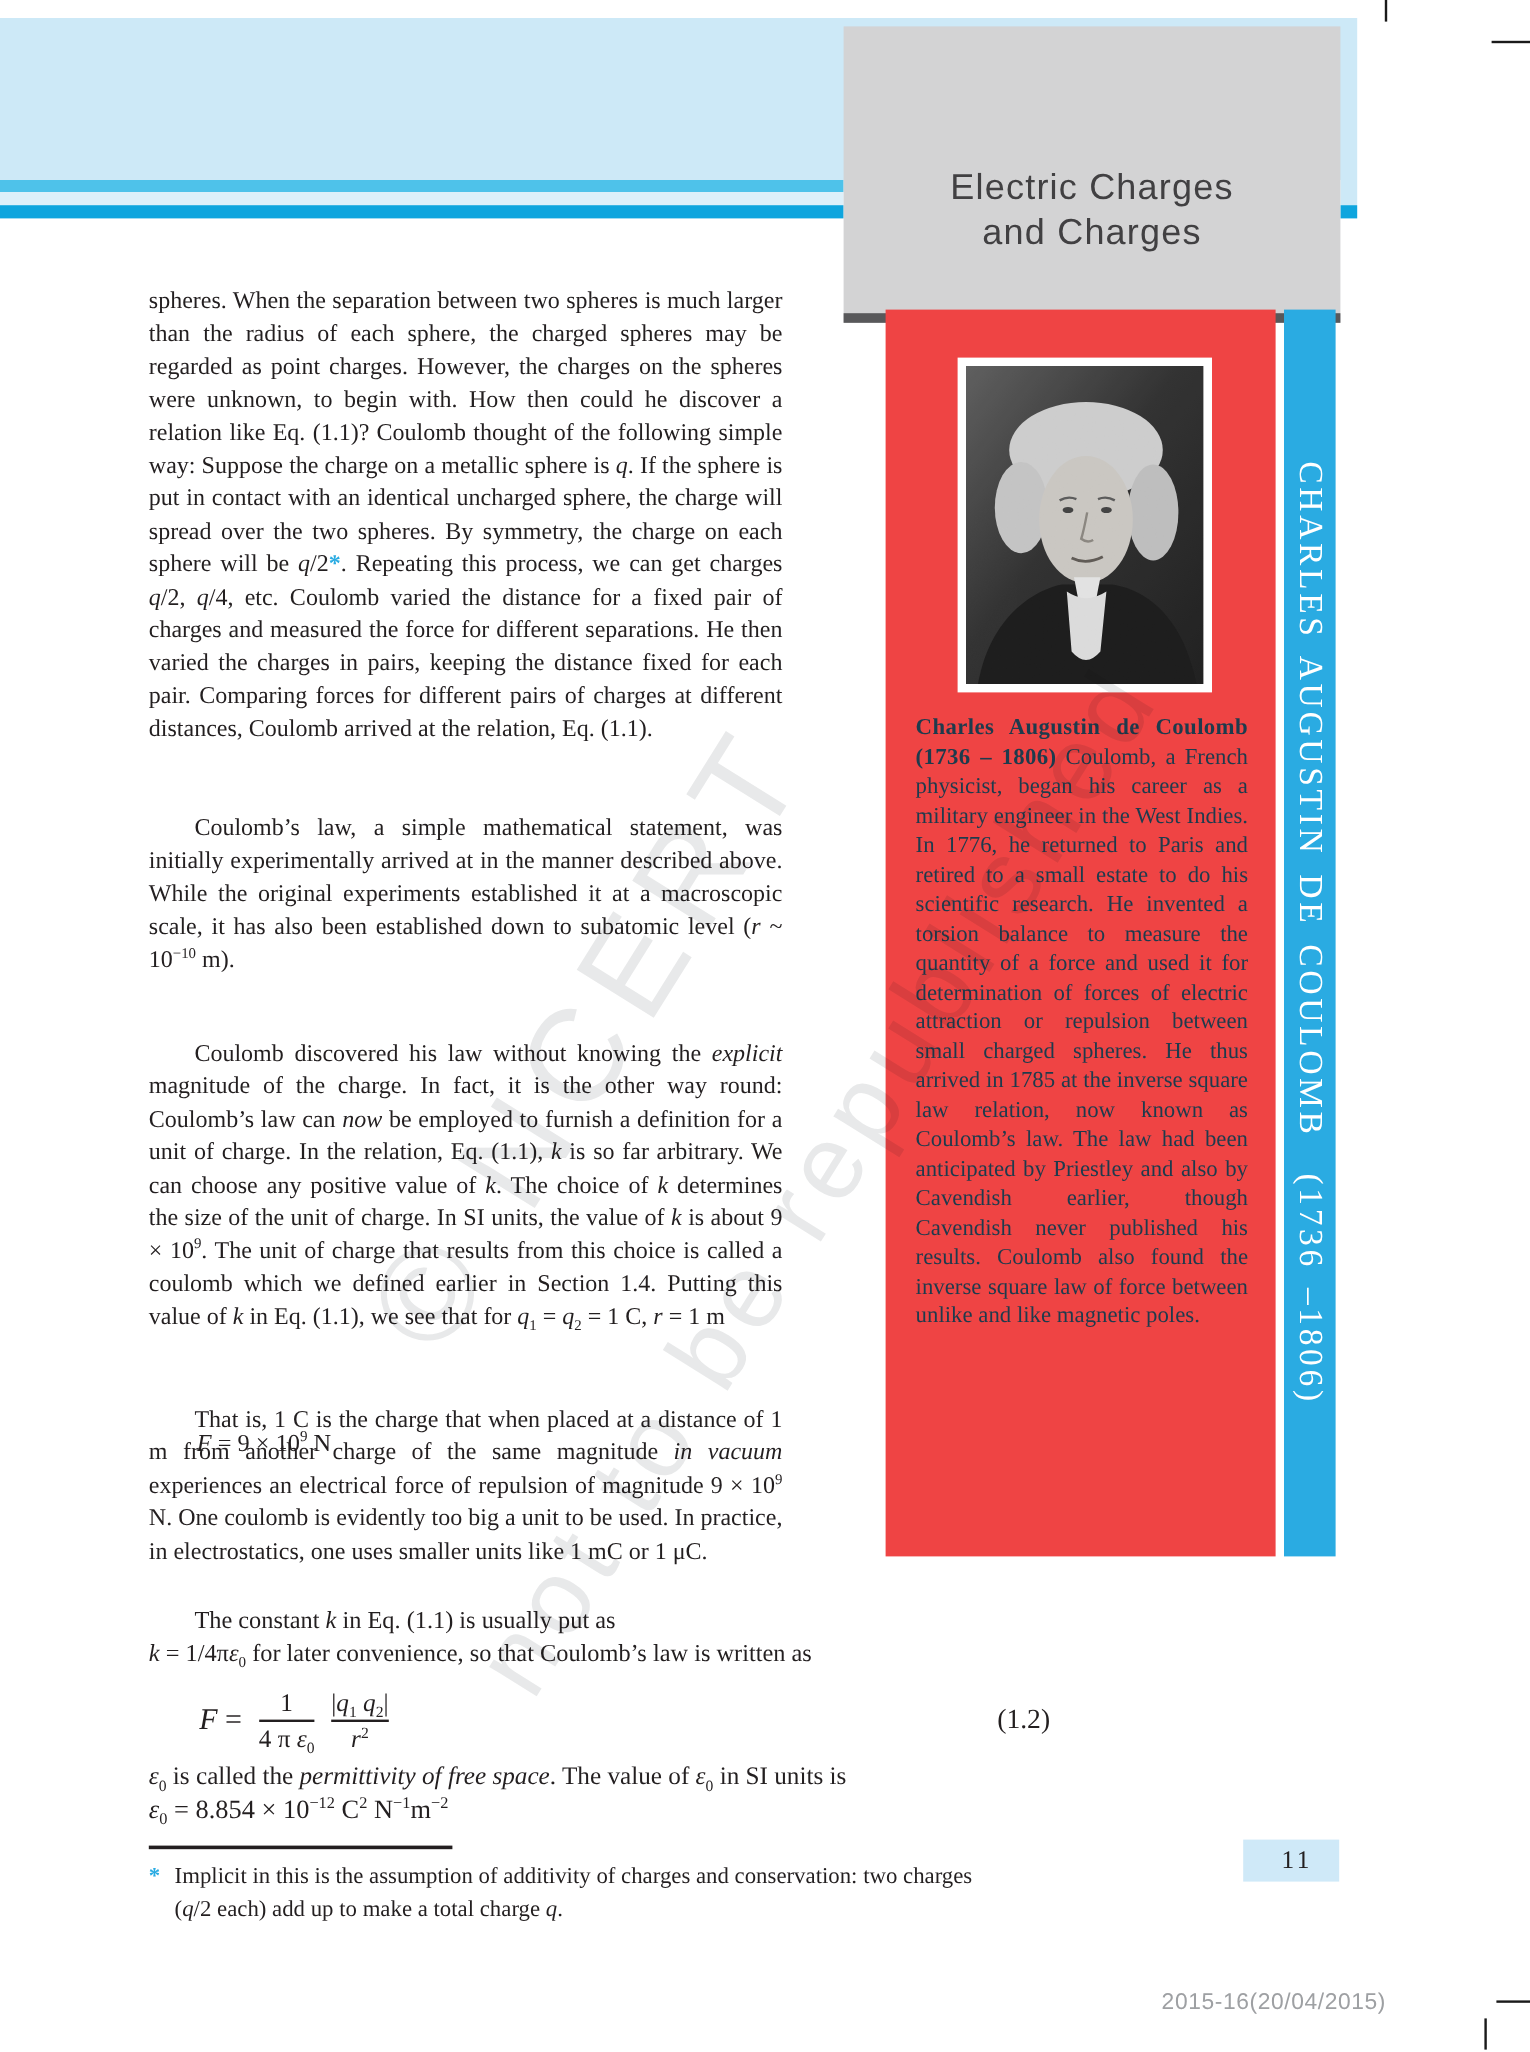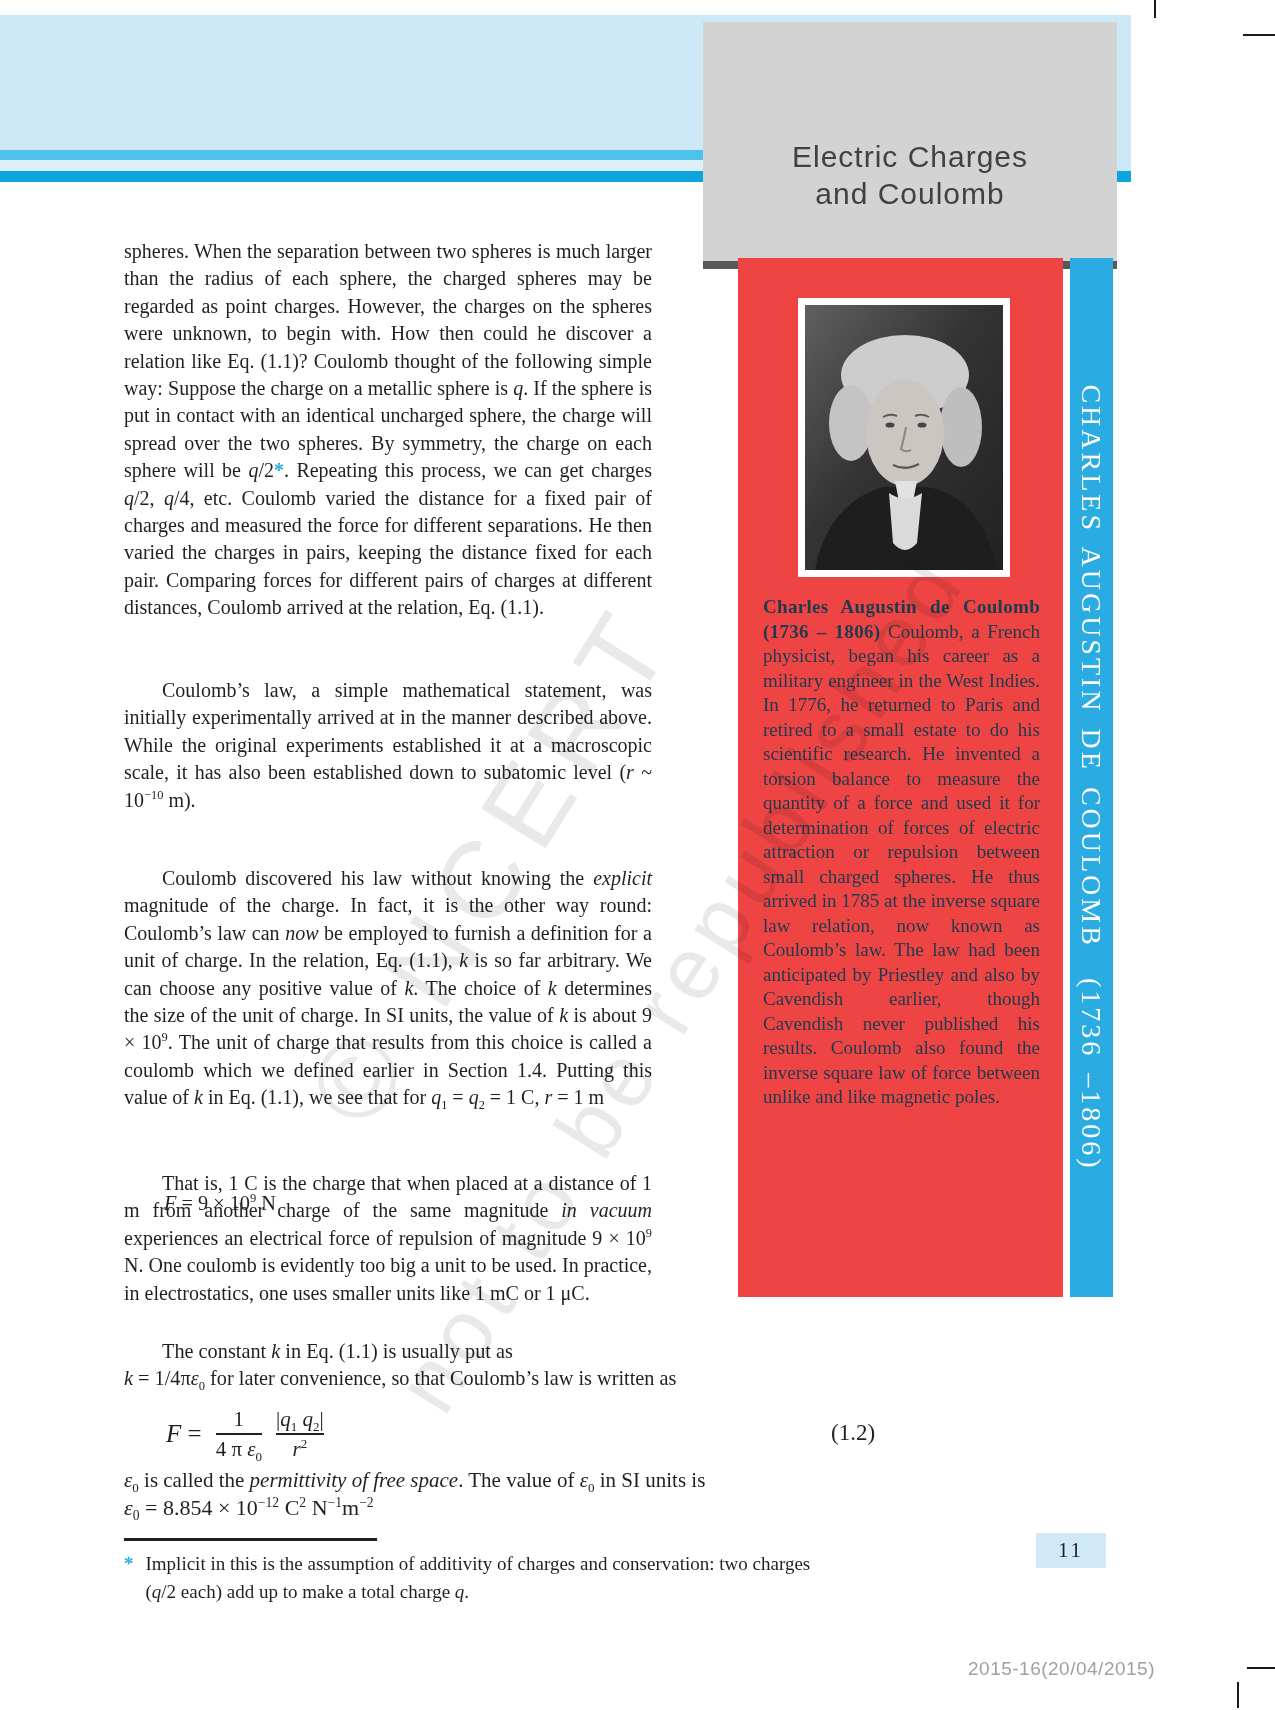--- a/index.html
+++ b/index.html
@@ -57,21 +57,21 @@
 
   
   .side-strip{left:1070px;top:258px;width:43px;height:1039px;background:#2aabe2;}
   .strip-label{left:1113px;top:258px;width:1039px;height:43px;
     transform:rotate(90deg);transform-origin:0 0;line-height:43px;text-align:center;
     color:#ffffff;font-size:28px;letter-spacing:3px;word-spacing:5px;
     font-family:"Liberation Serif","DejaVu Serif",serif;}
 
   
   .page-badge{left:1036px;top:1533px;width:70px;height:35px;background:#cfe9f8;
-    text-align:center;line-height:35px;font-size:21px;letter-spacing:3px;}
+    text-align:center;line-height:35px;font-size:21px;letter-spacing:3px;padding-left:10px;}
   .footer-note{left:968px;top:1658px;font-family:"Liberation Sans","DejaVu Sans",sans-serif;
     font-size:19px;color:#9ea0a3;letter-spacing:0.5px;}
 
   
   .crop{background:#1a1a1a;}
   .crop.tv{left:1154px;top:0;width:2px;height:18px;}
   .crop.th{left:1243px;top:34px;width:32px;height:2px;}
   .crop.bh{left:1247px;top:1667px;width:28px;height:2px;}
   .crop.bv{left:1237px;top:1682px;width:2px;height:26px;}
 
@@ -90,21 +90,21 @@
 
   <div class="abs band-light"></div>
   <div class="abs stripe-med"></div>
   <div class="abs stripe-pale"></div>
   <div class="abs stripe-dark"></div>
   <div class="abs sliver-light"></div>
   <div class="abs sliver-dark"></div>
 
   <div class="abs title-box">
     <div class="tl">Electric Charges</div>
-    <div class="tl">and Coulomb</div>
+    <div class="tl">and Charges</div>
   </div>
 
   <div class="abs crop tv"></div>
   <div class="abs crop th"></div>
   <div class="abs crop bh"></div>
   <div class="abs crop bv"></div>
 
   <div class="abs col" style="top:238px">
     <p>spheres. When the separation between two spheres is much larger than the radius of each sphere, the charged spheres may be regarded as point charges. However, the charges on the spheres were unknown, to begin with. How then could he discover a relation like Eq. (1.1)? Coulomb thought of the following simple way: Suppose the charge on a metallic sphere is <i>q</i>. If the sphere is put in contact with an identical uncharged sphere, the charge will spread over the two spheres. By symmetry, the charge on each sphere will be <i>q</i>/2<span class="star">*</span>. Repeating this process, we can get charges <i>q</i>/2, <i>q</i>/4, etc. Coulomb varied the distance for a fixed pair of charges and measured the force for different separations. He then varied the charges in pairs, keeping the distance fixed for each pair. Comparing forces for different pairs of charges at different distances, Coulomb arrived at the relation, Eq. (1.1).</p>
   </div>

